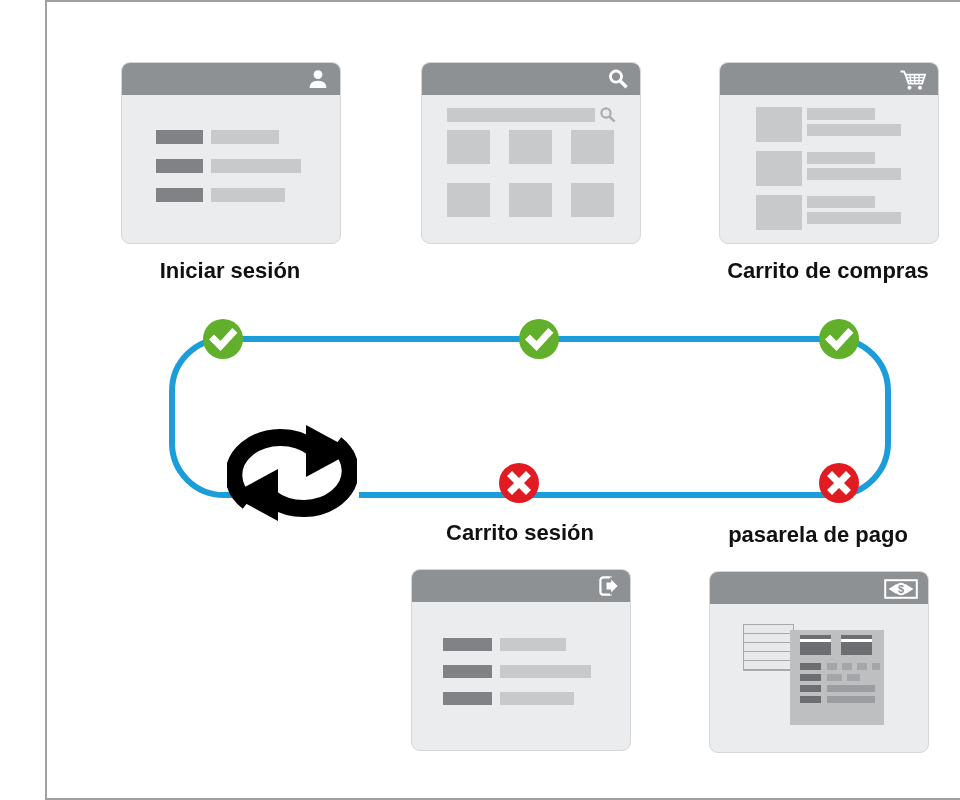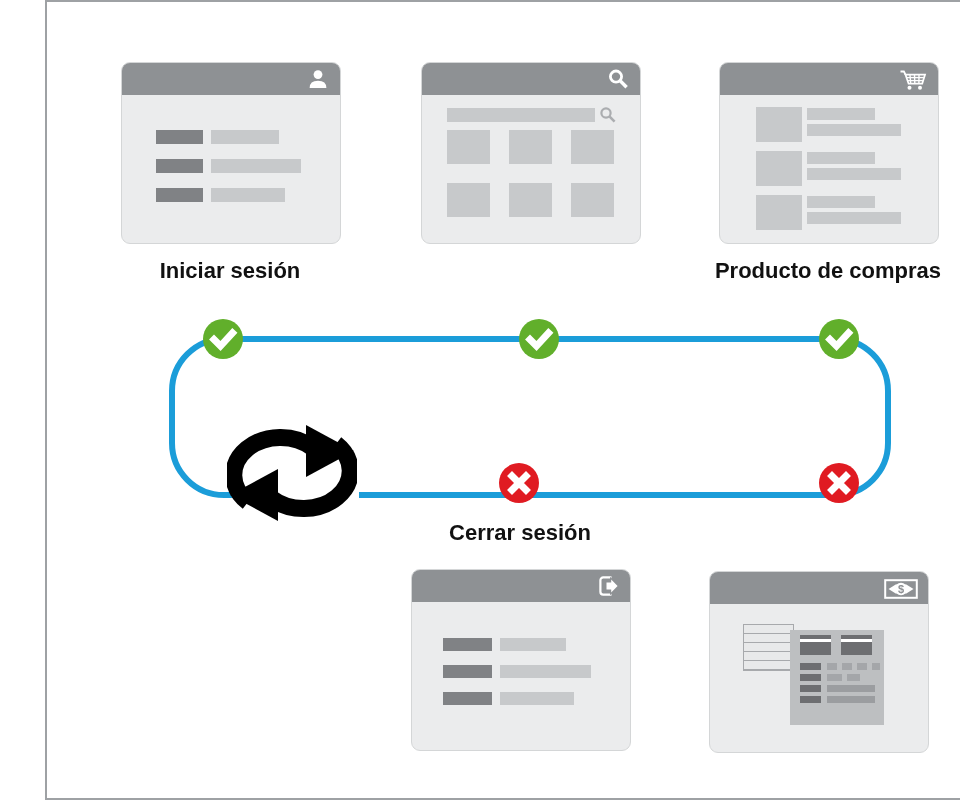--- a/index.html
+++ b/index.html
@@ -107,21 +107,21 @@
     <div class="thumb" style="left:36px;top:44px"></div>
     <div class="bar thin" style="left:87px;top:45px;width:68px"></div>
     <div class="bar thin" style="left:87px;top:61px;width:94px"></div>
     <div class="thumb" style="left:36px;top:88px"></div>
     <div class="bar thin" style="left:87px;top:89px;width:68px"></div>
     <div class="bar thin" style="left:87px;top:105px;width:94px"></div>
     <div class="thumb" style="left:36px;top:132px"></div>
     <div class="bar thin" style="left:87px;top:133px;width:68px"></div>
     <div class="bar thin" style="left:87px;top:149px;width:94px"></div>
   </div>
-  <div class="step-label" style="left:662px;top:256px;width:238px">Producto de compras</div>
+  <div class="step-label" style="left:662px;top:256px;width:238px">Carrito de compras</div>
 
   <div class="loop"></div>
 
   <div class="white-patch"></div>
   <svg class="refresh" viewBox="0 0 130 120">
     <path d="M21 89 A 46 37 0 0 1 86 35" fill="none" stroke="#000" stroke-width="17"></path>
     <polygon points="79,12 79,64 127,38" fill="#000"></polygon>
     <path d="M109 31 A 46 37 0 0 1 44 85" fill="none" stroke="#000" stroke-width="17"></path>
     <polygon points="51,108 51,56 3,82" fill="#000"></polygon>
   </svg>
@@ -141,36 +141,37 @@
 
   <svg class="cp" style="left:452px;top:461px" viewBox="0 0 40 40">
     <circle cx="20" cy="20" r="20" fill="#E01B22"></circle>
     <path d="M13 13 L27 27 M27 13 L13 27" stroke="#fff" stroke-width="7" stroke-linecap="square"></path>
   </svg>
   <svg class="cp" style="left:772px;top:461px" viewBox="0 0 40 40">
     <circle cx="20" cy="20" r="20" fill="#E01B22"></circle>
     <path d="M13 13 L27 27 M27 13 L13 27" stroke="#fff" stroke-width="7" stroke-linecap="square"></path>
   </svg>
 
-  <div class="step-label" style="left:364px;top:518px;width:218px">Cerrar sesión</div>
+  <div class="step-label" style="left:364px;top:518px;width:218px">Carrito sesión</div>
   <div class="win" style="left:364px;top:567px;">
     <div class="win-header">
       <svg class="hicon" width="24" height="24" viewBox="0 0 24 24">
         <path d="M15.5 3.4 H7.2 a2.8 2.8 0 0 0 -2.8 2.8 v11.6 a2.8 2.8 0 0 0 2.8 2.8 h8.3" fill="none" stroke="#fff" stroke-width="2.2"></path>
         <polygon points="10.5,8.6 15.2,8.6 15.2,5.6 21.6,12 15.2,18.4 15.2,15.4 10.5,15.4" fill="#fff" stroke="#8E9194" stroke-width="2.4" paint-order="stroke"></polygon>
       </svg>
     </div>
     <div class="bar dark" style="left:31px;top:68px;width:49px;height:13px"></div>
     <div class="bar" style="left:88px;top:68px;width:66px;height:13px"></div>
     <div class="bar dark" style="left:31px;top:95px;width:49px;height:13px"></div>
     <div class="bar" style="left:88px;top:95px;width:91px;height:13px"></div>
     <div class="bar dark" style="left:31px;top:122px;width:49px;height:13px"></div>
     <div class="bar" style="left:88px;top:122px;width:74px;height:13px"></div>
   </div>
 
+  <div class="step-label" style="left:662px;top:520px;width:218px">pasarela de pago</div>
   <div class="win" style="left:662px;top:569px;">
     <div class="win-header">
       <svg class="hicon" style="top:7px" width="34" height="20" viewBox="0 0 34 20">
         <rect x="1.2" y="1.2" width="31.6" height="17.6" fill="none" stroke="#fff" stroke-width="2"></rect>
         <polygon points="4.5,10 12.5,5 12.5,15" fill="#fff"></polygon>
         <polygon points="29.5,10 21.5,5 21.5,15" fill="#fff"></polygon>
         <circle cx="17" cy="10" r="6.2" fill="#fff"></circle>
         <text x="17" y="13.8" font-size="11" font-weight="bold" fill="#8E9194" text-anchor="middle" font-family="Liberation Sans, sans-serif">$</text>
       </svg>
     </div>

